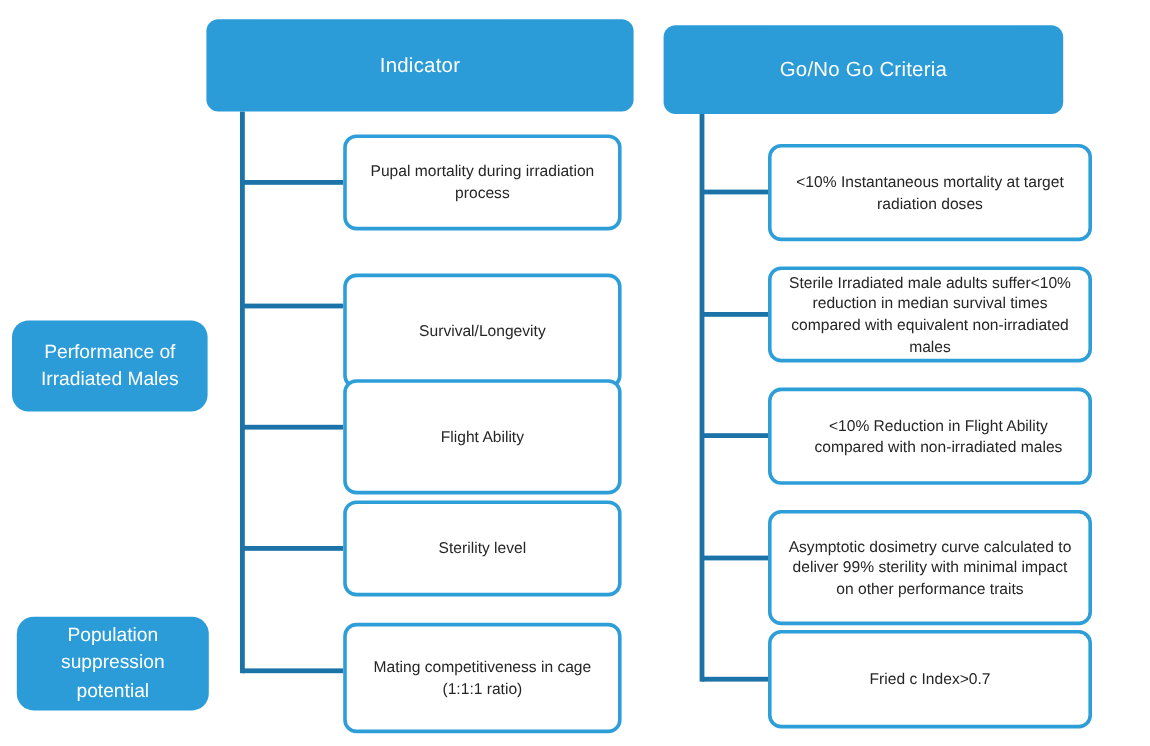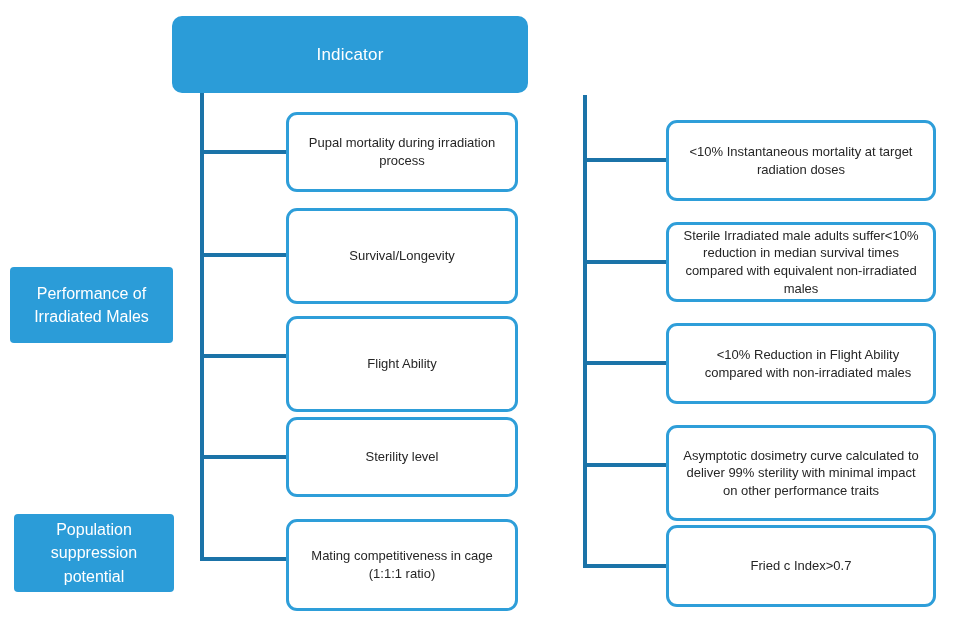--- a/index.html
+++ b/index.html
@@ -26,77 +26,78 @@
     color:var(--header-text);
     border-radius:10px;
     display:flex;align-items:center;justify-content:center;
     font-size:17px;
     letter-spacing:.2px;
   }
   .side-label{
     position:absolute;
     background:var(--header-fill);
     color:var(--header-text);
-    border-radius:4px;
+    border-radius:14px;
     display:flex;align-items:center;justify-content:center;
     text-align:center;
     font-size:16px;
     line-height:1.45;
     padding:16px 8px;
   }
   .item{
     position:absolute;
     background:var(--box-fill);
     border:3px solid var(--box-border);
     border-radius:11px;
     display:flex;align-items:center;justify-content:center;
     text-align:center;
     color:var(--box-text);
     font-size:13px;
     line-height:1.35;
     padding:6px 12px;
   }
   .col-ind .item{left:286px;width:232px;}
-  .col-cri .item{left:666px;width:270px;}
+  .col-cri .item{left:640px;width:270px;}
   .vline{
     position:absolute;width:4px;
     background:var(--connector);
   }
   .tick{
     position:absolute;height:4px;
     background:var(--connector);
   }
 </style>
 </head>
 <body>
 
 <div class="canvas">
 
   <div class="hdr" style="left:172px;top:16px;width:356px;height:77px;">Indicator</div>
+  <div class="hdr" style="left:553px;top:21px;width:333px;height:74px;">Go/No Go Criteria</div>
 
   <div class="side-label" style="left:10px;top:267px;width:163px;height:76px;">Performance of Irradiated Males</div>
   <div class="side-label" style="left:14px;top:514px;width:160px;height:78px;">Population suppression potential</div>
 
   <div class="vline" style="left:200px;top:93px;height:468px;"></div>
   <div class="tick" style="left:202px;top:150px;width:84px;"></div>
   <div class="tick" style="left:202px;top:253px;width:84px;"></div>
   <div class="tick" style="left:202px;top:354px;width:84px;"></div>
   <div class="tick" style="left:202px;top:455px;width:84px;"></div>
   <div class="tick" style="left:202px;top:557px;width:84px;"></div>
 
   <div class="vline" style="left:583px;top:95px;height:473px;"></div>
   <div class="tick" style="left:585px;top:158px;width:81px;"></div>
   <div class="tick" style="left:585px;top:260px;width:81px;"></div>
   <div class="tick" style="left:585px;top:361px;width:81px;"></div>
   <div class="tick" style="left:585px;top:463px;width:81px;"></div>
   <div class="tick" style="left:585px;top:564px;width:81px;"></div>
 
   <div class="col-ind">
     <div class="item" style="top:112px;height:80px;">Pupal mortality during irradiation process</div>
-    <div class="item" style="top:208px;height:96px;">Survival/Longevity</div>
+    <div class="item" style="top:228px;height:96px;">Survival/Longevity</div>
     <div class="item" style="top:316px;height:96px;">Flight Ability</div>
     <div class="item" style="top:417px;height:80px;">Sterility level</div>
     <div class="item" style="top:519px;height:92px;">Mating competitiveness in cage (1:1:1 ratio)</div>
   </div>
 
   <div class="col-cri">
     <div class="item" style="top:120px;height:81px;">&lt;10% Instantaneous mortality at target radiation doses</div>
     <div class="item" style="top:222px;height:80px;">Sterile Irradiated male adults suffer&lt;10% reduction in median survival times compared with equivalent non-irradiated males</div>
     <div class="item" style="top:323px;height:81px;padding-left:26px;">&lt;10% Reduction in Flight Ability compared with non-irradiated males</div>
     <div class="item" style="top:425px;height:96px;">Asymptotic dosimetry curve calculated to deliver 99% sterility with minimal impact on other performance traits</div>

